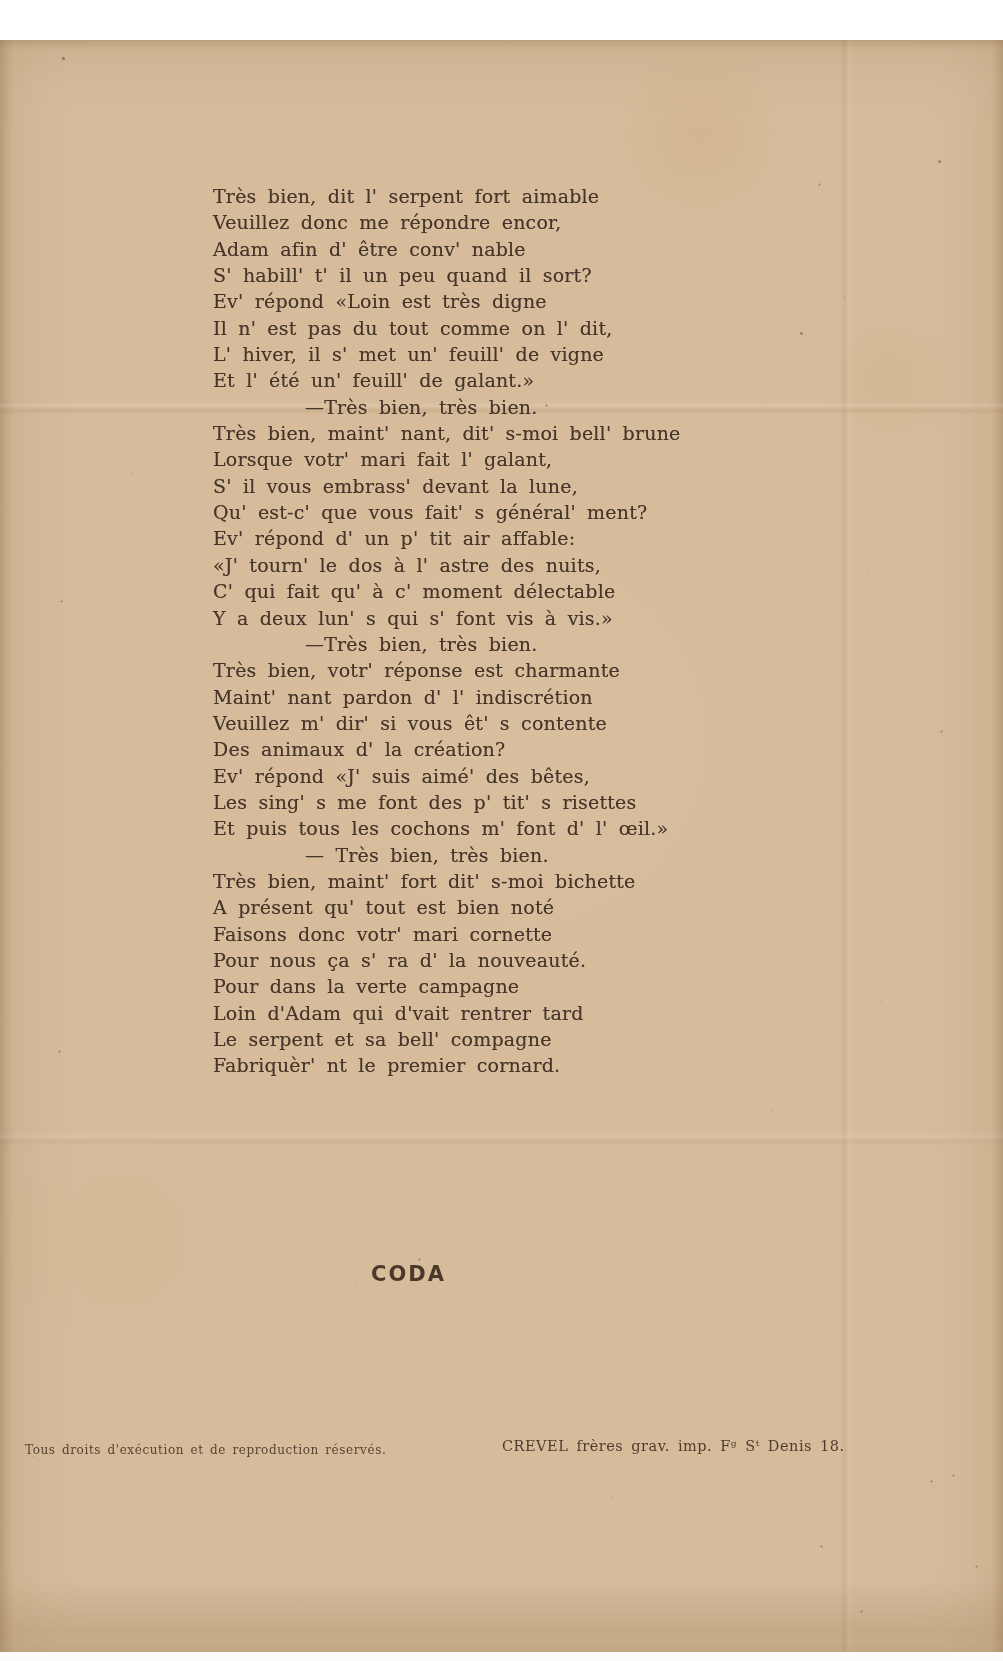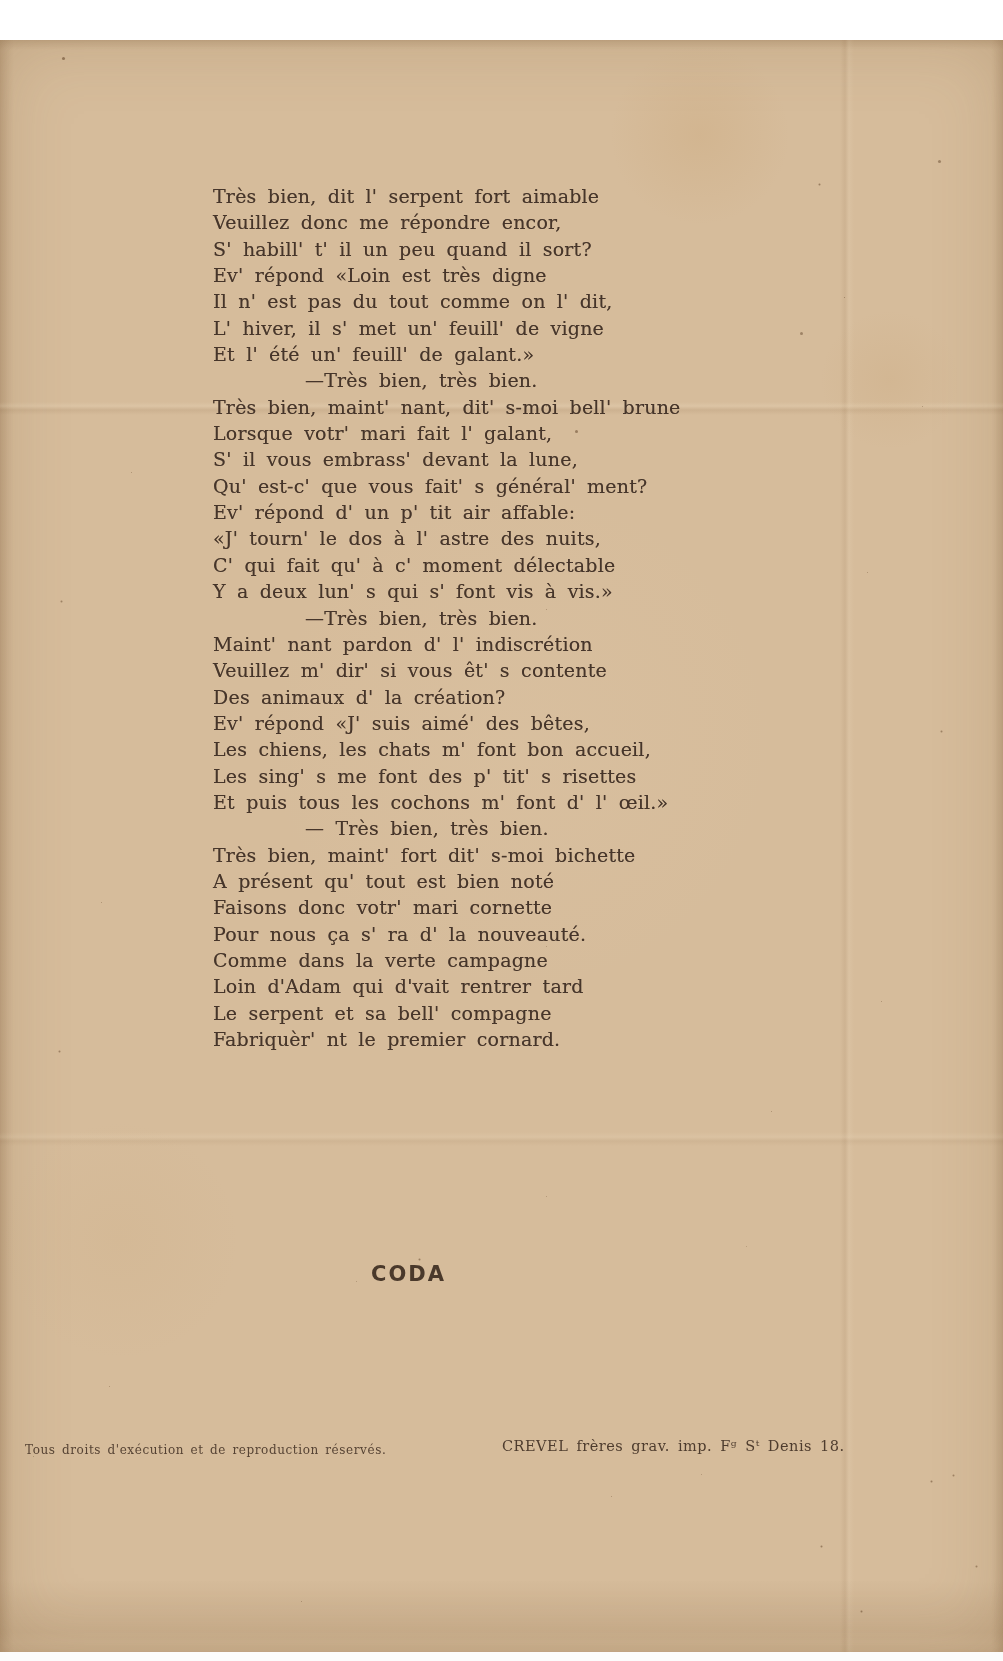--- a/index.html
+++ b/index.html
@@ -98,48 +98,49 @@
 <body>
 
 <div class="screenshot">
 
   <div class="paper">
     <div class="speckles"></div>
 
     <div class="poem" id="poem">
         <div class="pline">Très bien, dit l' serpent fort aimable</div>
         <div class="pline">Veuillez donc me répondre encor,</div>
+        <div class="pline">Adam afin d' être conv' nable</div>
         <div class="pline">S' habill' t' il un peu quand il sort?</div>
         <div class="pline">Ev' répond «Loin est très digne</div>
         <div class="pline">Il n' est pas du tout comme on l' dit,</div>
         <div class="pline">L' hiver, il s' met un' feuill' de vigne</div>
         <div class="pline">Et l' été un' feuill' de galant.»</div>
         <div class="pline indent">—Très bien, très bien.</div>
         <div class="pline">Très bien, maint' nant, dit' s-moi bell' brune</div>
         <div class="pline">Lorsque votr' mari fait l' galant,</div>
         <div class="pline">S' il vous embrass' devant la lune,</div>
         <div class="pline">Qu' est-c' que vous fait' s général' ment?</div>
         <div class="pline">Ev' répond d' un p' tit air affable:</div>
         <div class="pline">«J' tourn' le dos à l' astre des nuits,</div>
         <div class="pline">C' qui fait qu' à c' moment délectable</div>
         <div class="pline">Y a deux lun' s qui s' font vis à vis.»</div>
         <div class="pline indent">—Très bien, très bien.</div>
+        <div class="pline">Très bien, votr' réponse est charmante</div>
         <div class="pline">Maint' nant pardon d' l' indiscrétion</div>
         <div class="pline">Veuillez m' dir' si vous êt' s contente</div>
         <div class="pline">Des animaux d' la création?</div>
         <div class="pline">Ev' répond «J' suis aimé' des bêtes,</div>
-        <div class="pline">Les chiens, les chats m' font bon accueil,</div>
         <div class="pline">Les sing' s me font des p' tit' s risettes</div>
         <div class="pline">Et puis tous les cochons m' font d' l' œil.»</div>
         <div class="pline indent">— Très bien, très bien.</div>
         <div class="pline">Très bien, maint' fort dit' s-moi bichette</div>
         <div class="pline">A présent qu' tout est bien noté</div>
         <div class="pline">Faisons donc votr' mari cornette</div>
         <div class="pline">Pour nous ça s' ra d' la nouveauté.</div>
-        <div class="pline">Comme dans la verte campagne</div>
+        <div class="pline">Pour dans la verte campagne</div>
         <div class="pline">Loin d'Adam qui d'vait rentrer tard</div>
         <div class="pline">Le serpent et sa bell' compagne</div>
         <div class="pline">Fabriquèr' nt le premier cornard.</div>
       </div>
 
     <div class="coda-heading">CODA</div>
 
 
     <div class="imprint-left">Tous droits d'exécution et de reproduction réservés.</div>
 

